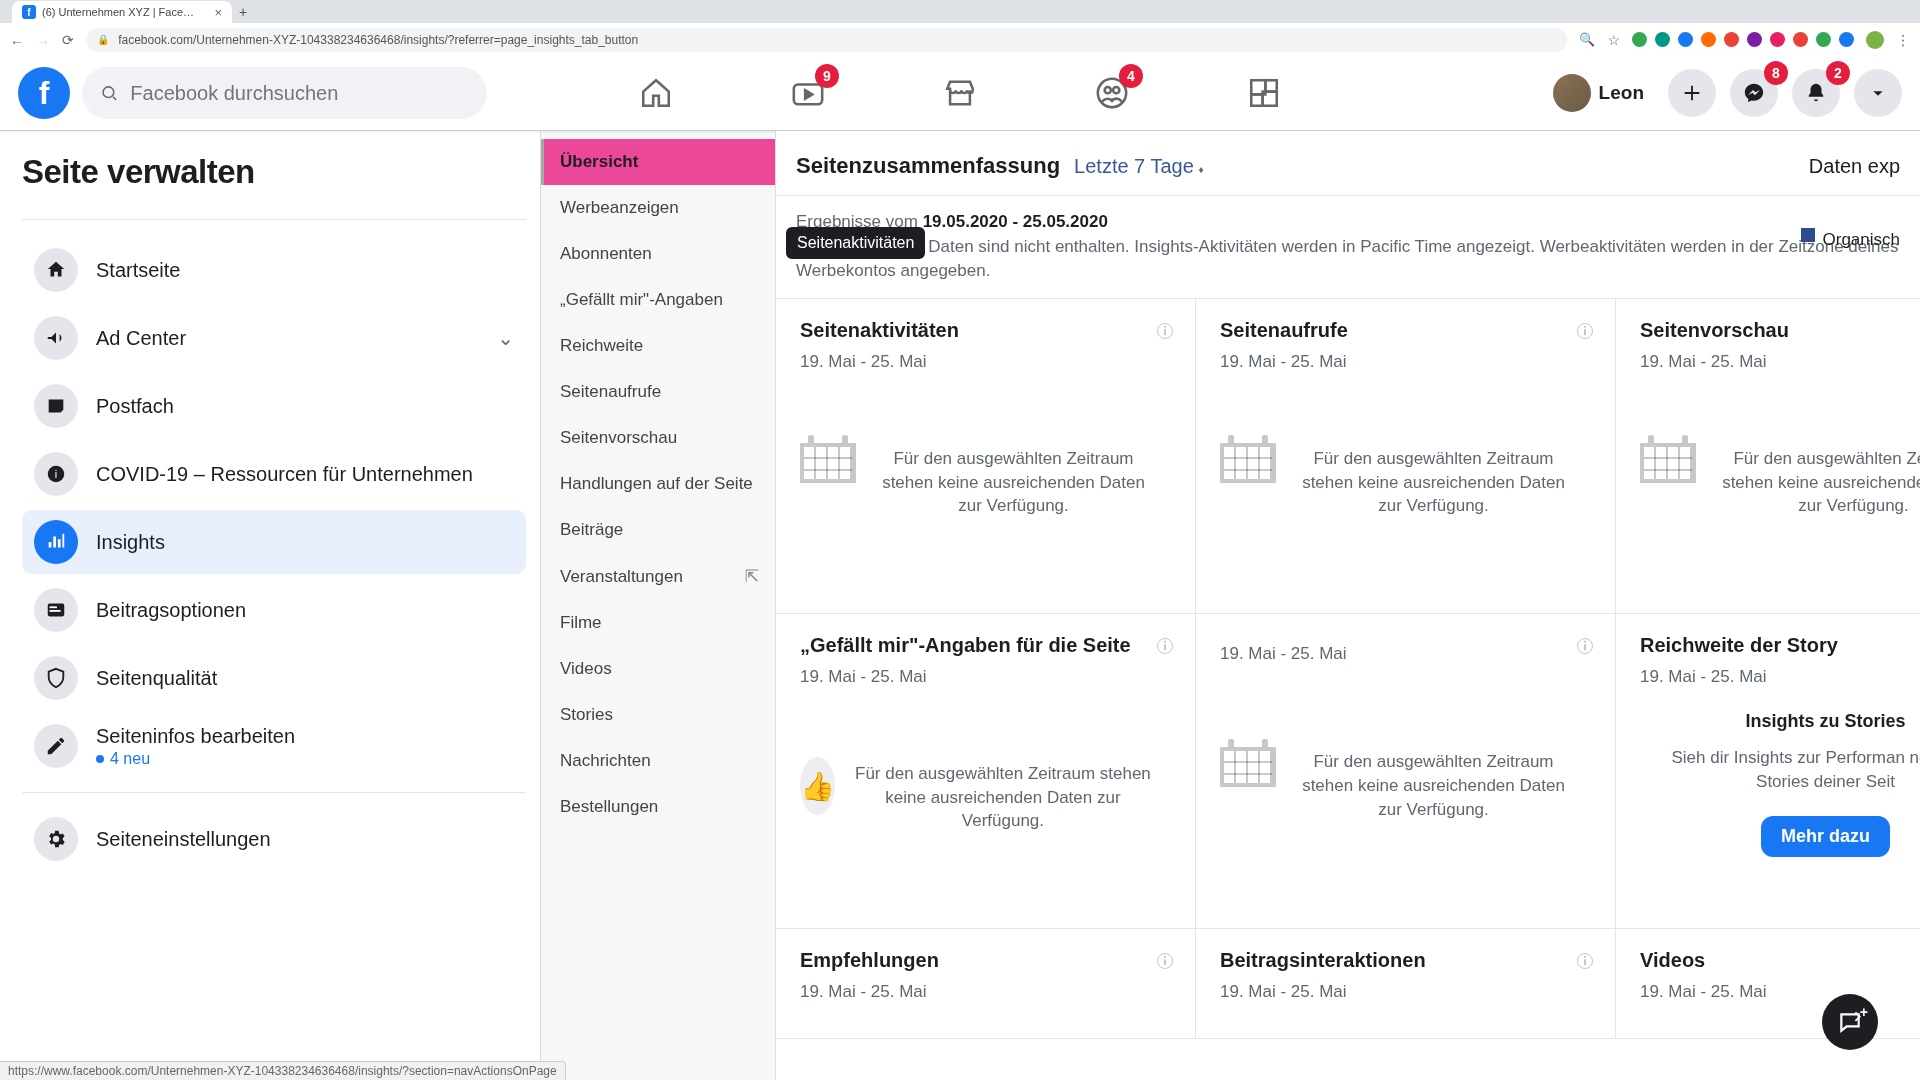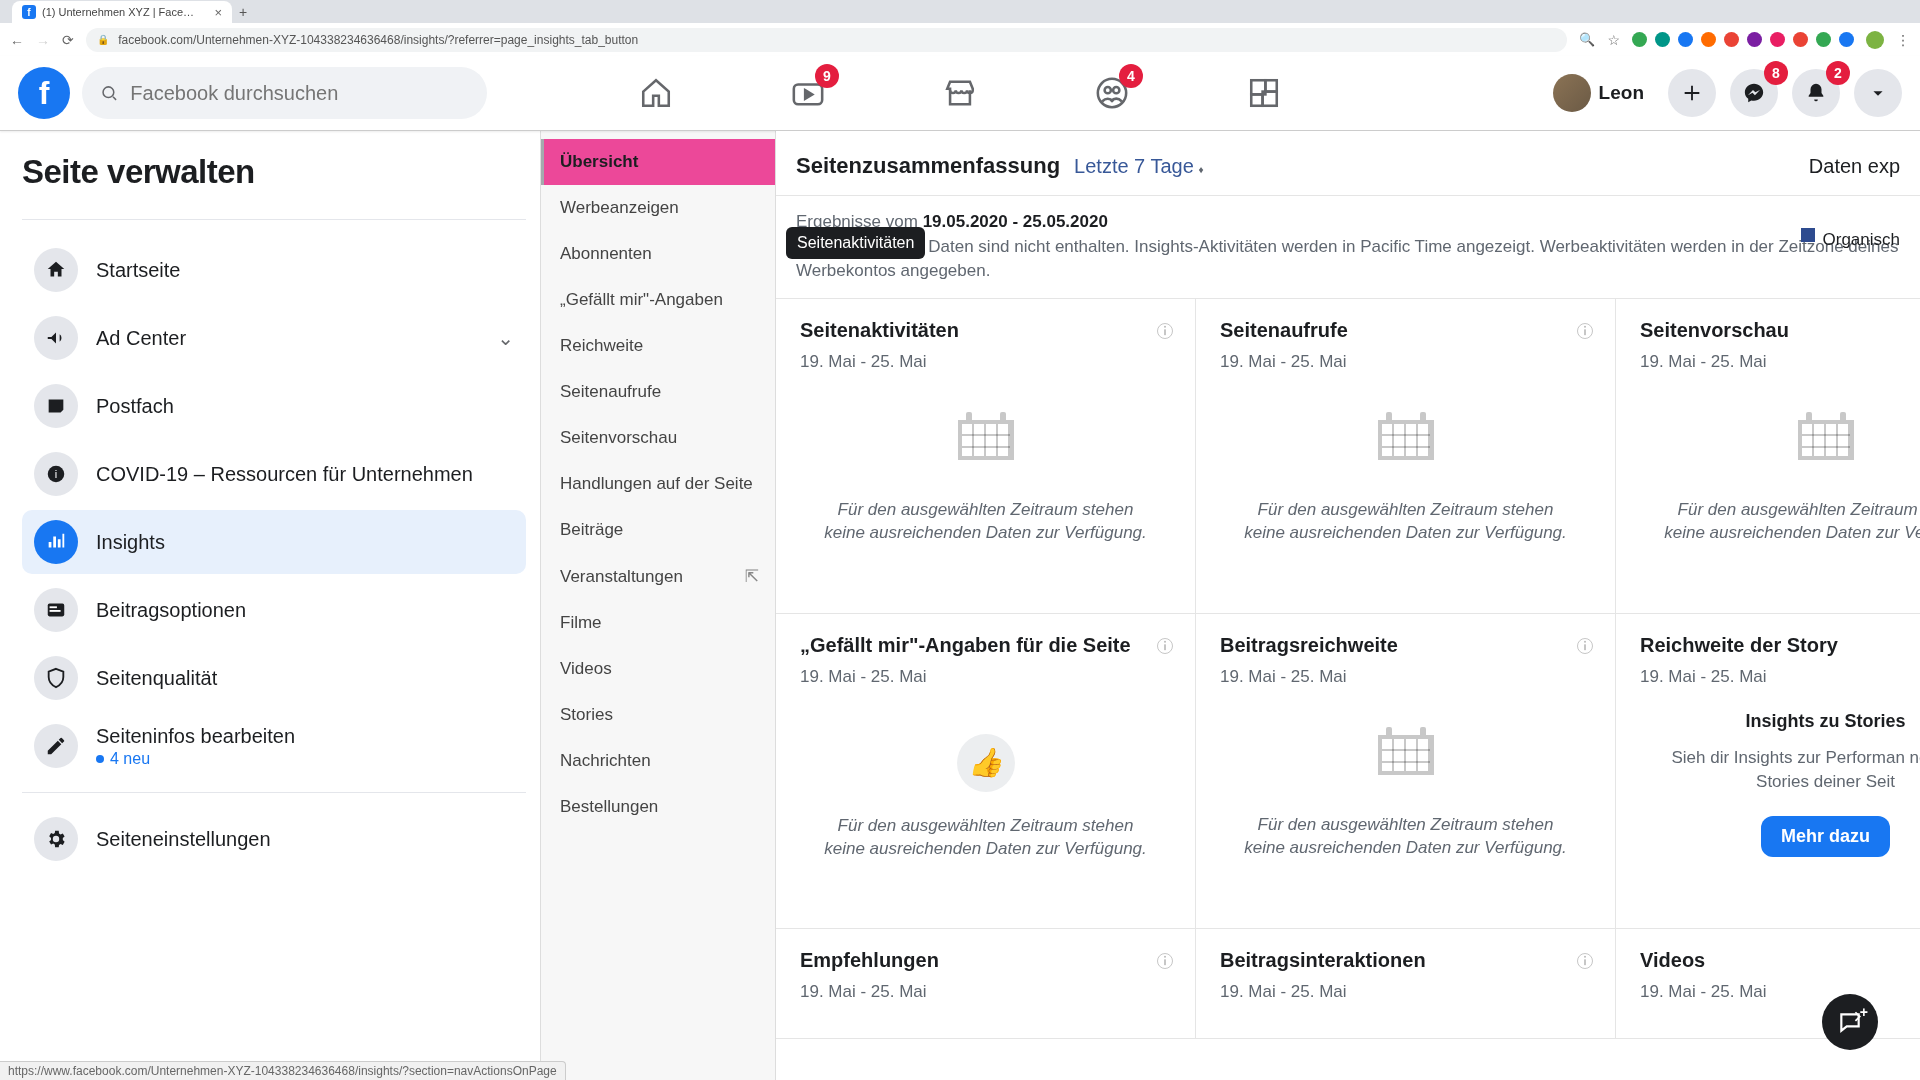--- a/index.html
+++ b/index.html
@@ -68,21 +68,21 @@
 .c-meta b { color:#1c1e21; font-weight:700; }
 .legend { position:absolute; right:20px; top:32px; display:flex; align-items:flex-start; gap:8px; font-size:17px; color:#1c1e21; }
 .legend-sw { width:14px; height:14px; background:#2e4b8f; }
 .tooltip-float { position:absolute; background:#1c1e21; color:#fff; padding:7px 11px; border-radius:6px; font-size:16px; z-index:20; }
 
 .grid { display:grid; grid-template-columns:repeat(3,420px); border-top:1px solid #e5e5e5; }
 .card { border-right:1px solid #e5e5e5; border-bottom:1px solid #e5e5e5; padding:20px 24px; height:315px; display:flex; flex-direction:column; position:relative; }
 .card-t { font-size:20px; font-weight:700; color:#1c1e21; }
 .card-d { font-size:17px; color:#606770; margin-top:10px; }
 .card-info { position:absolute; right:20px; top:22px; width:20px; height:20px; color:#bbb; }
-.card-body { flex:1; display:flex; flex-direction:column; align-items:center; justify-content:center;font-style:italic; }
+.card-body { flex:1; display:flex; flex-direction:row; align-items:center; justify-content:center; }
 .cal-ic { width:56px; height:54px; margin-bottom:24px; }
 .cal-grid { width:56px; height:40px; background:#c8c8c8; position:relative; }
 .cal-grid::before { content:""; position:absolute; top:-8px; left:8px; width:6px; height:10px; background:#c8c8c8; border-radius:2px; box-shadow:34px 0 #c8c8c8; }
 .cal-cells { position:absolute; inset:4px; background:repeating-linear-gradient(to right,#fff,#fff 10px,#c8c8c8 10px,#c8c8c8 12px),repeating-linear-gradient(to bottom,transparent,transparent 10px,#c8c8c8 10px,#c8c8c8 12px); background-blend-mode:multiply; }
 .no-data { text-align:center; font-size:17px; color:#606770; line-height:1.4; padding:0 20px; }
 .thumb-ic { width:58px; height:58px; border-radius:50%; background:#eceef0; display:flex; align-items:center; justify-content:center; color:#bbb; font-size:28px; margin-bottom:22px; }
 .story-body { text-align:center; padding:24px 30px 0; }
 .story-h { font-size:18px; font-weight:800; color:#1c1e21; margin-bottom:14px; }
 .story-p { font-size:17px; color:#606770; line-height:1.4; margin-bottom:22px; }
 .story-btn { background:#1877f2; color:#fff; padding:10px 20px; font-size:18px; font-weight:600; border:none; border-radius:12px; cursor:pointer; }
@@ -94,21 +94,21 @@
 
 .status-url { position:fixed; bottom:0; left:0; background:#f1f1f1; font-size:12px; color:#666; padding:2px 8px; border:1px solid #ccc; border-left:none; border-bottom:none; border-radius:0 4px 0 0; }
 </style>
 </head>
 <body>
 
 <div class="browser-chrome">
   <div class="tab-bar">
     <div class="tab">
       <span class="tab-favicon">f</span>
-      <span>(1) Unternehmen XYZ | Face…</span>
+      <span>(6) Unternehmen XYZ | Face…</span>
       <span class="tab-close">×</span>
     </div>
     <div class="new-tab">+</div>
   </div>
   <div class="addr-bar">
     <span class="nav-btn">←</span>
     <span class="nav-btn" style="opacity:0.3">→</span>
     <span class="nav-btn">⟳</span>
     <div class="url-field">
       <span class="lock-ic">🔒</span>
@@ -438,21 +438,20 @@
             <div class="thumb-ic">👍</div>
             <div class="no-data">Für den ausgewählten Zeitraum stehen keine ausreichenden Daten zur Verfügung.</div>
           </div>
         </div>
         <div class="card">
           <svg class="card-info" viewBox="0 0 24 24" fill="currentColor">
             <circle cx="12" cy="12" r="9" fill="none" stroke="currentColor"></circle>
             <rect x="11" y="10" width="2" height="7"></rect>
             <circle cx="12" cy="7" r="1.2"></circle>
           </svg>
-          <div class="card-t">Beitragsreichweite</div>
           <div class="card-d">19. Mai - 25. Mai</div>
           <div class="card-body">
             <div class="cal-ic">
               <div class="cal-grid">
                 <div class="cal-cells"></div>
               </div>
             </div>
             <div class="no-data">Für den ausgewählten Zeitraum stehen keine ausreichenden Daten zur Verfügung.</div>
           </div>
         </div>

